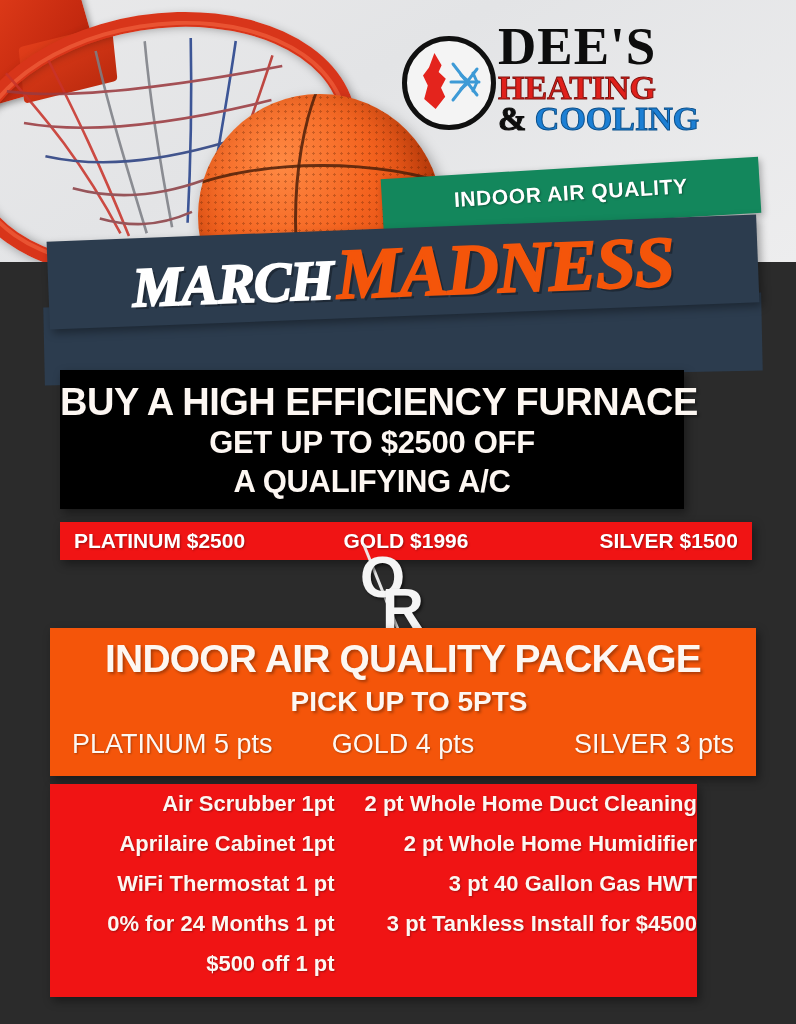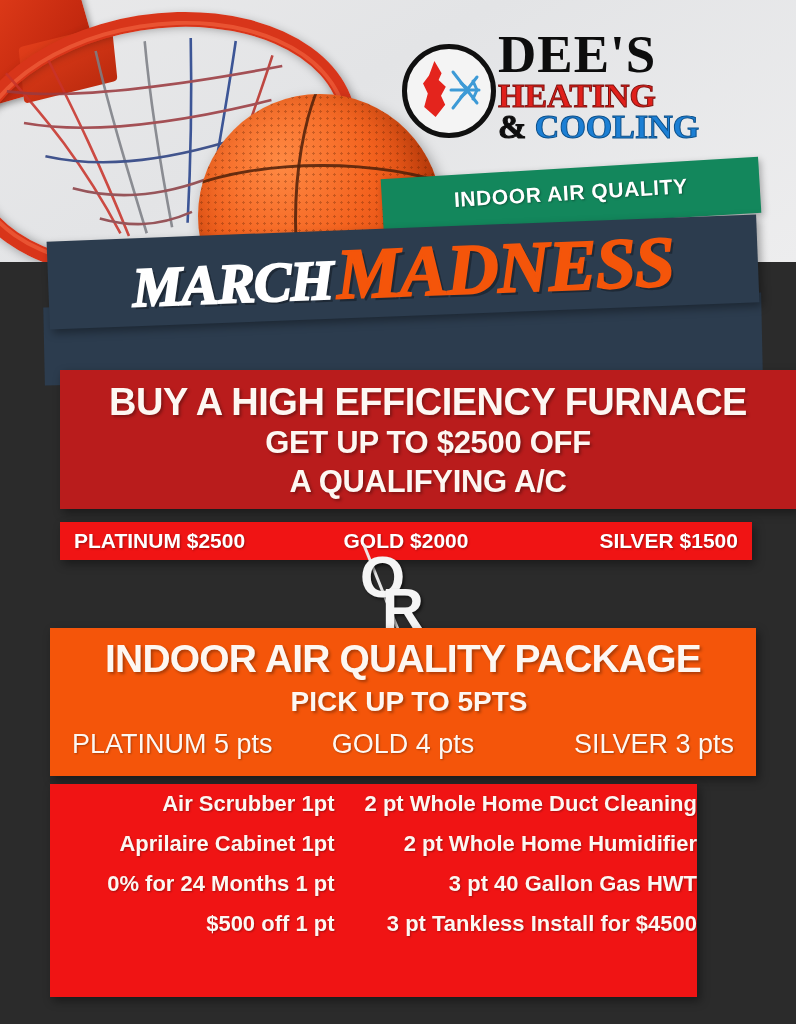--- a/index.html
+++ b/index.html
@@ -87,21 +87,21 @@
   .ball .s3 { left: -64px; top: 70px; width: 370px; height: 140px; border-radius: 50%; }
   .ball .dots {
     position: absolute; left: 0; top: 0; right: 0; bottom: 0;
     background-image: radial-gradient(rgba(90,30,0,.30) 1px, transparent 1.4px);
     background-size: 7px 7px;
   }
 
   
   .logo {
     position: absolute;
-    left: 402px; top: 28px;
+    left: 402px; top: 20px;
     width: 330px; height: 120px;
   }
   .logo-mark {
     position: absolute;
     left: 0; top: 16px;
     width: 84px; height: 84px;
     border: 5px solid #101010;
     border-radius: 50%;
     background: #f4f4f4;
     overflow: hidden;
@@ -208,22 +208,22 @@
     left: 44px; top: 300px;
     width: 718px; height: 78px;
     background: #2c3c4e;
     transform: rotate(-1.2deg);
   }
 
   
   .offer-furnace {
     position: absolute;
     left: 60px; top: 370px;
-    width: 736px;
-    background: #b91c1c;
+    width: 624px;
+    background: #000000;
     padding: 12px 0 8px 0;
     box-shadow: 3px 4px 9px rgba(0,0,0,.4);
   }
   .offer-furnace .l1 {
     text-align: center;
     color: #fdf7f2;
     font-size: 38px;
     font-weight: bold;
     letter-spacing: -.5px;
     text-shadow: 2px 2px 3px rgba(0,0,0,.3);
@@ -438,21 +438,21 @@
   </div>
 
   <div class="offer-furnace">
     <div class="l1">BUY A HIGH EFFICIENCY FURNACE</div>
     <div class="l2">GET UP TO $2500 OFF</div>
     <div class="l3">A QUALIFYING A/C</div>
   </div>
 
   <div class="tier-strip-red">
     <div class="t-left">PLATINUM $2500</div>
-    <div class="t-mid">GOLD $2000</div>
+    <div class="t-mid">GOLD $1996</div>
     <div class="t-right">SILVER $1500</div>
   </div>
 
   <div class="or-block">
     <div class="or-slash"></div>
     <div class="or-o">O</div>
     <div class="or-r">R</div>
   </div>
 
   <div class="offer-iaq">
@@ -462,20 +462,21 @@
       <div class="t-left">PLATINUM 5 pts</div>
       <div class="t-mid">GOLD 4 pts</div>
       <div class="t-right">SILVER 3 pts</div>
     </div>
   </div>
 
   <div class="options">
     <div class="opt-col left">
       <div class="opt-row">Air Scrubber 1pt</div>
       <div class="opt-row">Aprilaire Cabinet 1pt</div>
+      <div class="opt-row">WiFi Thermostat 1 pt</div>
       <div class="opt-row">0% for 24 Months 1 pt</div>
       <div class="opt-row">$500 off 1 pt</div>
     </div>
     <div class="opt-col right">
       <div class="opt-row">2 pt Whole Home Duct Cleaning</div>
       <div class="opt-row">2 pt Whole Home Humidifier</div>
       <div class="opt-row">3 pt 40 Gallon Gas HWT</div>
       <div class="opt-row">3 pt Tankless Install for $4500</div>
     </div>
   </div>

